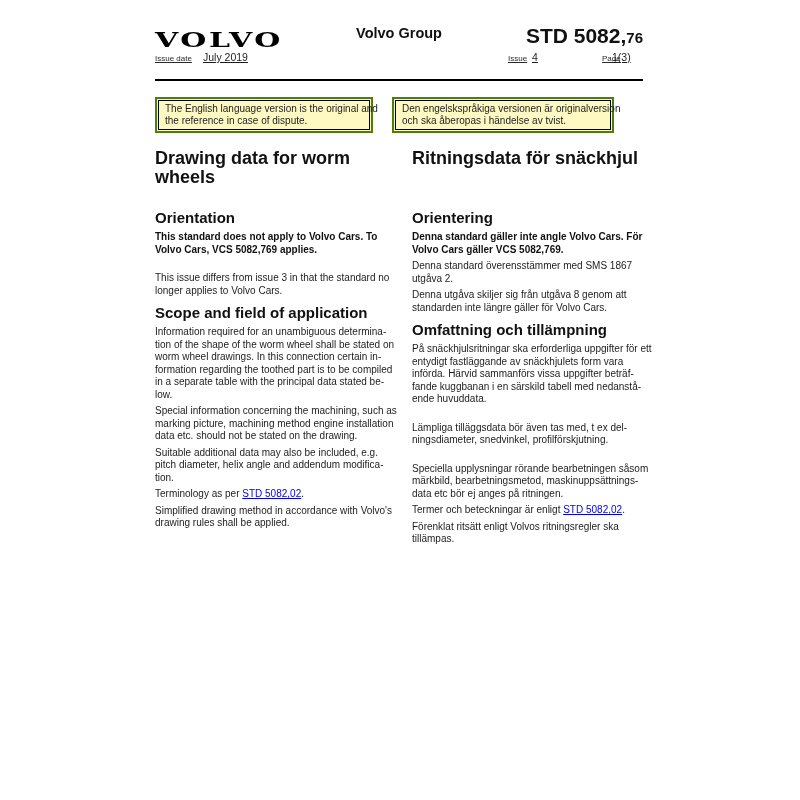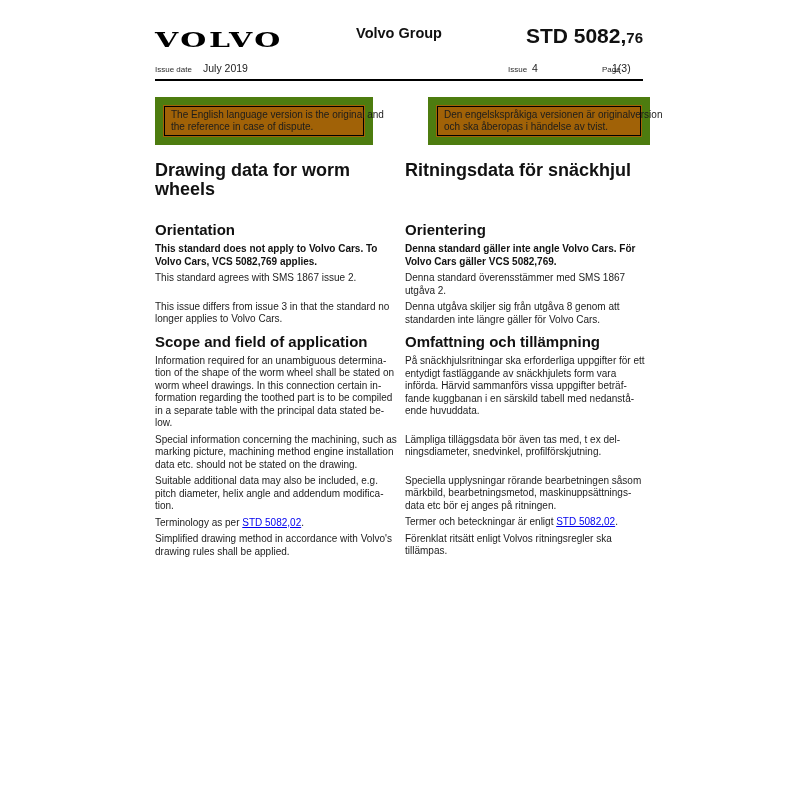--- a/index.html
+++ b/index.html
@@ -38,51 +38,51 @@
     white-space: nowrap;
   }
   .center-cell { text-align: center; }
   .doc-type { font-size: 20px; font-weight: bold; line-height: 21px; color: #111; }
   .org      { font-size: 14.5px; font-weight: bold; line-height: 16px; color: #111; }
   .right-cell { text-align: right; }
   .std-number { font-size: 21px; font-weight: bold; line-height: 22px; white-space: nowrap; color: #111; }
   .std-suffix { font-size: 15px; }
 
   .issue-row { position: relative; height: 13px; margin-top: 10px; }
-  .issue-row span { position: absolute; bottom: 1px; white-space: nowrap; }
+  .issue-row span { position: absolute; bottom: 12px; white-space: nowrap; text-decoration: underline; }
   .lbl { font-size: 8px; color: #2a2a2a; }
   .val { font-size: 10.5px; color: #1c1c1c; }
   .pos-i1 { left: 0; }
   .pos-i2 { left: 48px; margin-top: 36px; }
   .pos-i3 { left: 353px; }
   .pos-i4 { left: 377px; }
   .pos-i5 { left: 433px; padding-left: 14px; }
   .pos-i6 { left: 457px; }
 
   .rule { border-top: 2px solid #000; width: 488px; margin-top: 4px; }
 
   
   .notice-row { display: flex; margin-top: 16px; }
-  .notice { border: 8px solid #4d7c0f; padding: 1px; box-sizing: border-box; background: #a16207; }
+  .notice { border: 2px solid #4d7c0f; padding: 1px; box-sizing: border-box; background: #fef9c3; }
   .notice-en { width: 218px; margin-right: 19px; }
-  .notice-sv { width: 222px; margin-left: 36px; }
+  .notice-sv { width: 222px; }
   .notice-inner {
     border: 1px solid #000;
     padding: 2px 6px 2px;
     font-size: 10px;
     line-height: 12px;
     white-space: pre;
     color: #1c1c1c;
   }
 
   
   .main {
     display: grid;
     grid-template-columns: 235px 238px;
-    column-gap: 15px;
+    column-gap: 22px;
     margin-top: 16px;
   }
   .col-title {
     font-size: 18px;
     font-weight: bold;
     line-height: 19px;
     height: 38px;
     margin: 0 0 22px 0;
     white-space: pre;
     color: #111;
@@ -145,21 +145,20 @@
     </div>
 
     <div class="main">
 
       <div class="col">
         <div class="col-title">Drawing data for worm
 wheels</div>
         <h2>Orientation</h2>
         <p class="bold">This standard does not apply to Volvo Cars. To
 Volvo Cars, VCS 5082,769 applies.</p>
-        <p>This standard agrees with SMS 1867 issue 2.</p>
         <p class="gap-before">This issue differs from issue 3 in that the standard no
 longer applies to Volvo Cars.</p>
         <h2>Scope and field of application</h2>
         <p>Information required for an unambiguous determina-
 tion of the shape of the worm wheel shall be stated on
 worm wheel drawings. In this connection certain in-
 formation regarding the toothed part is to be compiled
 in a separate table with the principal data stated be-
 low.</p>
         <p>Special information concerning the machining, such as

